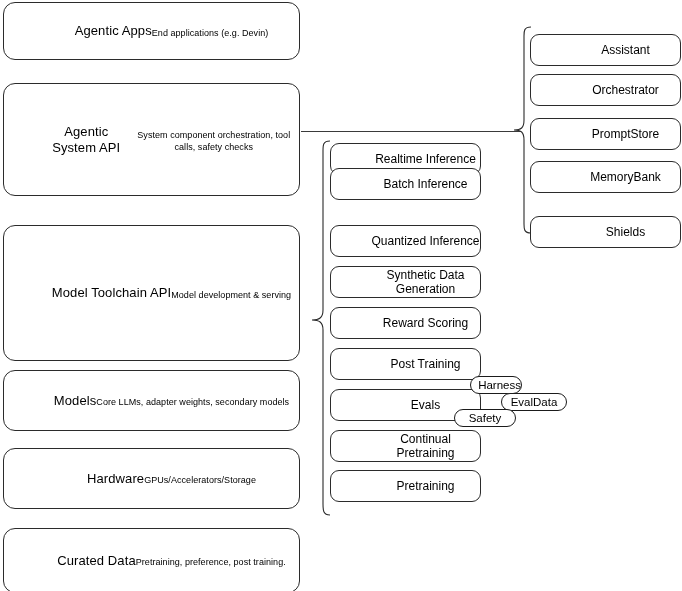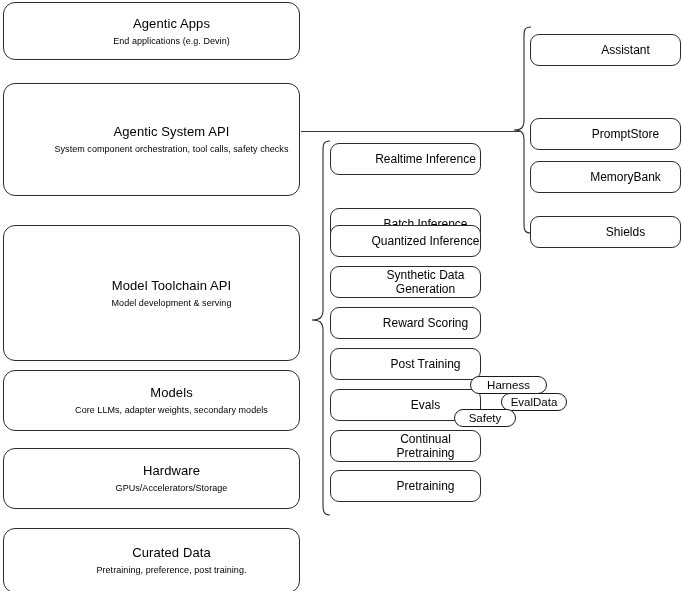--- a/index.html
+++ b/index.html
@@ -22,21 +22,21 @@
     height: 591px;
   }
 
   
   .node {
     position: absolute;
     box-sizing: border-box;
     background: #ffffff;
     border: 1px solid #2b2b2b;
     display: flex;
-    flex-direction: column;
+    flex-direction: row;
     align-items: center;
     justify-content: center;
     text-align: center;
     padding-left: 40px;
   }
 
   
   .layer {
     border-radius: 12px;
     left: 3px;
@@ -135,38 +135,41 @@
 
   <div class="hline" style="left:301px;top:131px;width:220px;"></div>
 
   <svg class="brace" style="left:513px;top:26px;" width="20" height="208" viewBox="0 0 20 208">
     <path d="M18 1 C11 1 11 5 11 10 L11 94 C11 102 8 104 1 104 C8 104 11 106 11 114 L11 198 C11 203 11 207 18 207"></path>
   </svg>
 
   <div class="node chip right" style="top:34px;">
     <span>Assistant</span>
   </div>
+  <div class="node chip right" style="top:74px;">
+    <span>Orchestrator</span>
+  </div>
   <div class="node chip right" style="top:118px;">
     <span>PromptStore</span>
   </div>
   <div class="node chip right" style="top:161px;">
     <span>MemoryBank</span>
   </div>
   <div class="node chip right" style="top:216px;">
     <span>Shields</span>
   </div>
 
   <svg class="brace" style="left:310px;top:140px;" width="22" height="376" viewBox="0 0 22 376">
     <path d="M20 1 C13 1 13 5 13 11 L13 170 C13 178 9 180 2 180 C9 180 13 182 13 190 L13 364 C13 370 13 375 20 375"></path>
   </svg>
 
   <div class="node chip mid" style="top:143px;">
     <span>Realtime Inference</span>
   </div>
-  <div class="node chip mid" style="top:168px;margin-top:40px;">
+  <div class="node chip mid" style="top:168px;">
     <span>Batch Inference</span>
   </div>
   <div class="node chip mid" style="top:225px;">
     <span>Quantized Inference</span>
   </div>
   <div class="node chip mid" style="top:266px;">
     <span>Synthetic Data Generation</span>
   </div>
   <div class="node chip mid" style="top:307px;">
     <span>Reward Scoring</span>
@@ -177,21 +180,21 @@
   <div class="node chip mid" style="top:389px;">
     <span>Evals</span>
   </div>
   <div class="node chip mid" style="top:430px;">
     <span>Continual Pretraining</span>
   </div>
   <div class="node chip mid" style="top:470px;">
     <span>Pretraining</span>
   </div>
 
-  <div class="pill" style="left:470px;top:376px;width:77px;">
+  <div class="pill" style="left:470px;top:376px;width:52px;justify-content:flex-end;">
     <span>Harness</span>
   </div>
   <div class="pill" style="left:468px;top:393px;width:66px;margin-left:33px;">
     <span>EvalData</span>
   </div>
   <div class="pill" style="left:454px;top:409px;width:62px;">
     <span>Safety</span>
   </div>
 
 </div>

